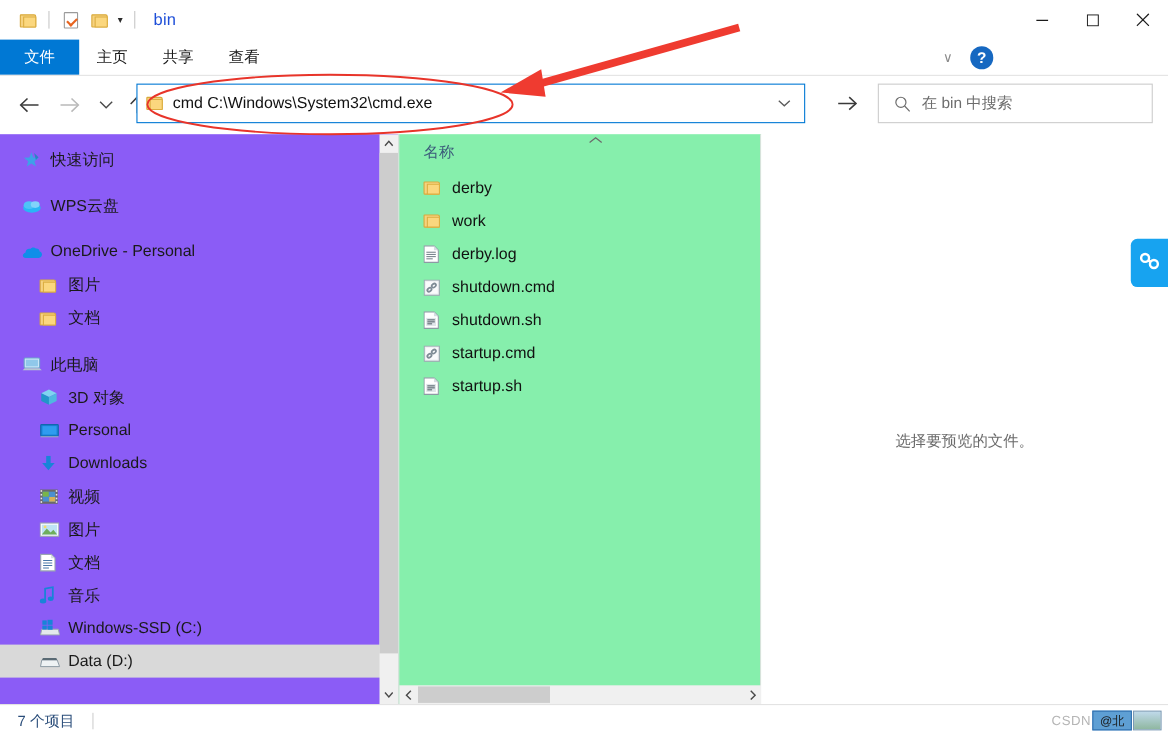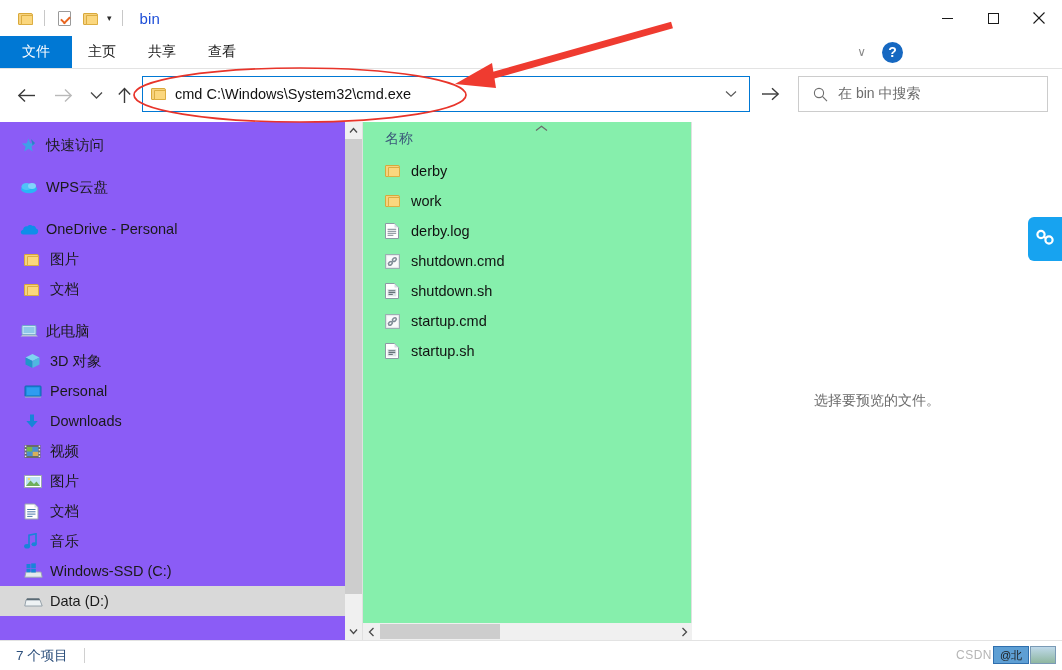--- a/index.html
+++ b/index.html
@@ -62,41 +62,41 @@
     color: #fff; font-size: 14px; font-weight: bold; display: flex;
     align-items: center; justify-content: center; margin-right: 5px;
   }
   .ribbon-underline { position: absolute; top: 68px; left: 0; width: 1062px; height: 1px; background: #e3e3e3; }
 
   
   .navbar { position: absolute; top: 70px; left: 0; width: 1062px; height: 50px; background: #fff; }
   .navbtn { position: absolute; top: 8px; width: 32px; height: 34px; display: flex; align-items: center; justify-content: center; }
   .navbtn svg { display: block; }
   .addressbar {
-    position: absolute; left: 142px; top: 76px; width: 608px; height: 36px;
+    position: absolute; left: 124px; top: 76px; width: 608px; height: 36px;
     border: 1px solid #0078d4; background: #ffffff; display: flex; align-items: center;
   }
   .addr-icon { margin-left: 8px; display: flex; align-items: center; }
   .addr-text { font-size: 14.5px; color: #111; margin-left: 8px; flex: 1; white-space: nowrap; }
   .addr-chev { color: #5a5a5a; font-size: 12px; padding-right: 12px; }
   .go-btn { position: absolute; left: 752px; top: 76px; width: 36px; height: 36px; display: flex; align-items: center; justify-content: center; }
   .searchbox {
     position: absolute; left: 798px; top: 76px; width: 250px; height: 36px;
     border: 1px solid #cccccc; background: #fff; display: flex; align-items: center;
   }
   .search-ph { font-size: 14px; color: #6d6d6d; margin-left: 10px; }
   .search-icon { margin-left: 14px; display: flex; }
 
   
   .content { position: absolute; top: 122px; left: 0; width: 1062px; height: 518px; display: flex; }
 
   
   .sidebar { position: relative; width: 362px; height: 518px; background: #8b5cf6; overflow: hidden; }
   .nav-item { display: flex; align-items: center; height: 30px; padding-left: 20px; font-size: 14.5px; color: #1a1a1a; white-space: nowrap; }
-  .nav-item.indent1 { padding-left: 24px; }
+  .nav-item.indent1 { padding-left: 36px; }
   .nav-item.selected { background: #d9d9d9; }
   .nav-item .ico { width: 24px; display: flex; align-items: center; justify-content: flex-start; flex: 0 0 24px; }
   .nav-item .lbl { margin-left: 2px; }
   .gap { height: 12px; }
 
   .sb-vert { position: absolute; right: 0; top: 0; width: 17px; height: 518px; background: #f0f0f0; }
   .sb-arrow { width: 17px; height: 17px; display: flex; align-items: center; justify-content: center; color: #5a5a5a; font-size: 9px; }
   .sb-thumb-v { position: absolute; left: 0; top: 17px; width: 17px; height: 455px; background: #cdcdcd; }
 
   

